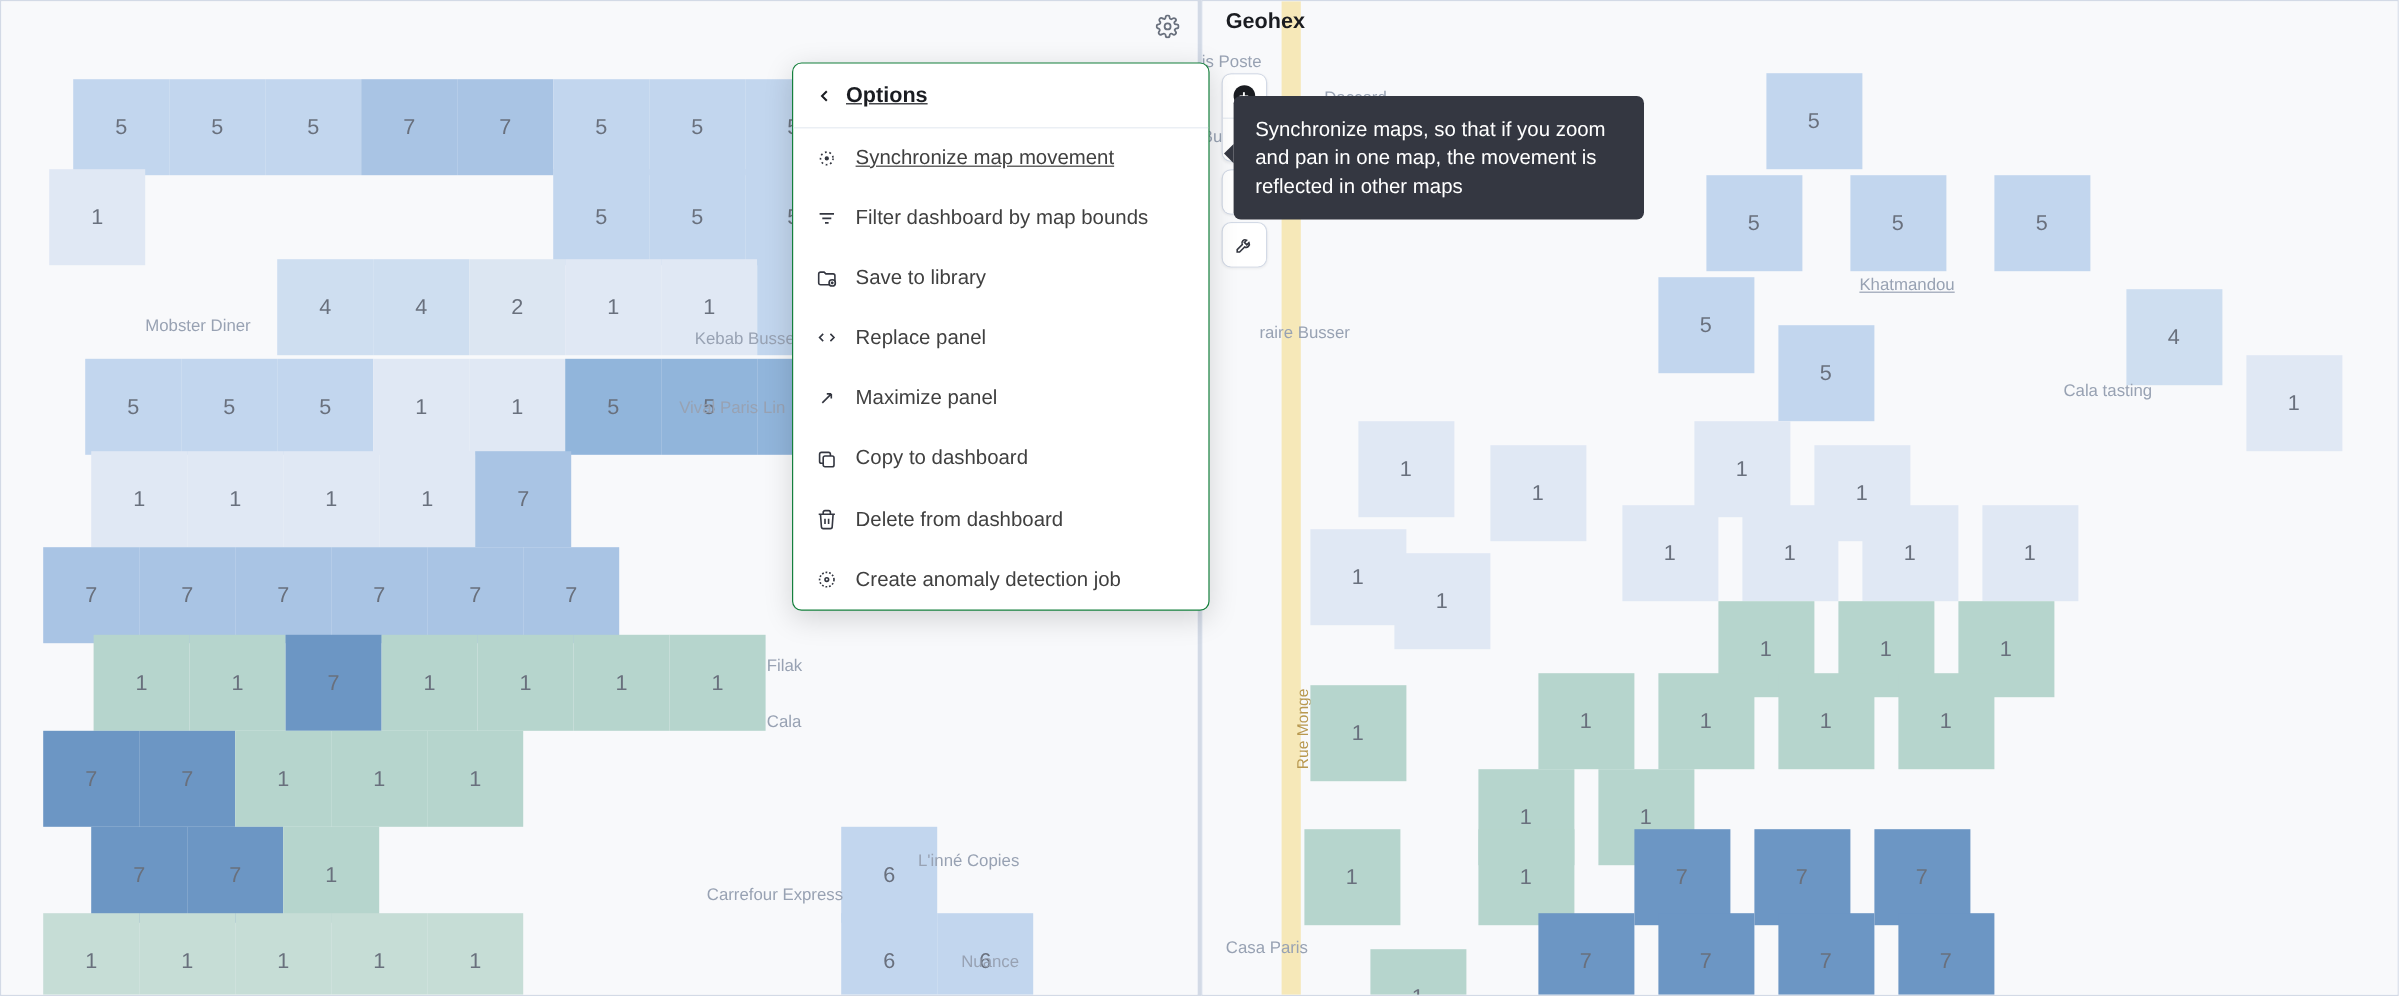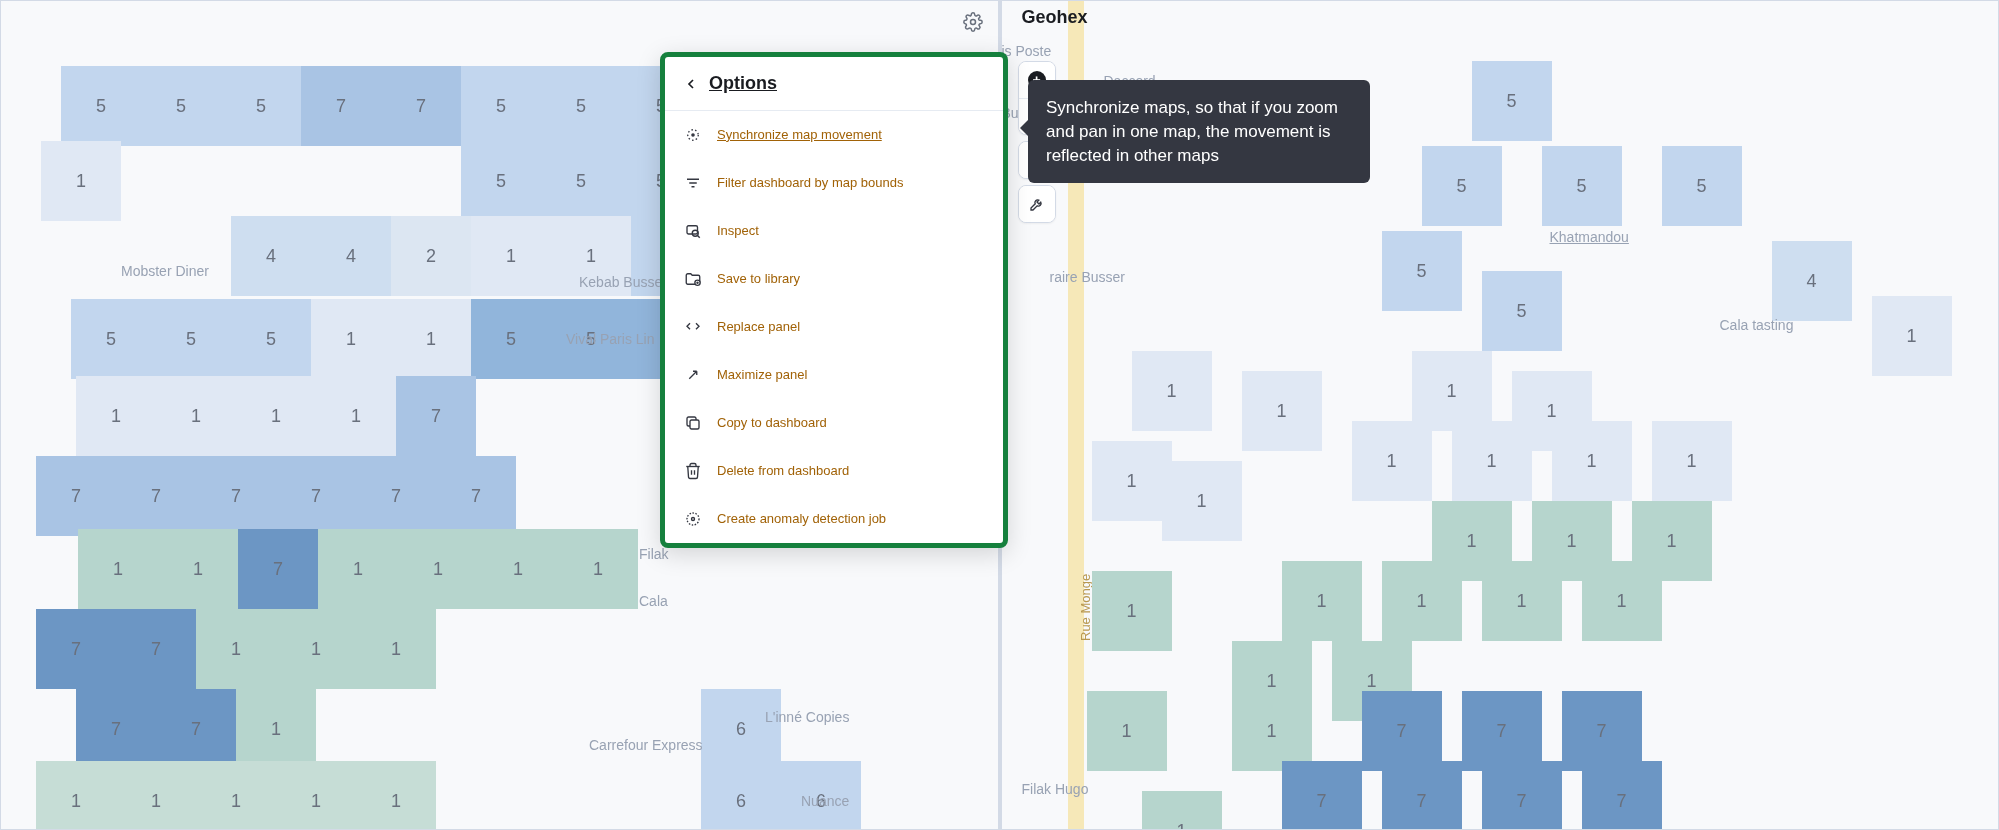--- a/index.html
+++ b/index.html
@@ -104,21 +104,21 @@
   width:18px; height:18px; border-radius:50%;
   background:#1a1c21; display:flex; align-items:center; justify-content:center;
   color:#fff; font-size:14px; font-weight:700;
 }
 .dropdown {
   position: absolute;
   top: 52px;
   left: 660px;
   width: 348px;
   background: #fff;
-  border: 5px solid #15803d;
+  border: 1px solid #15803d;
   border-radius: 8px;
   box-shadow: 0 6px 24px rgba(0,0,0,0.15);
   z-index: 20;
   overflow: hidden;
 }
 .dropdown-header {
   display: flex;
   align-items: center;
   gap: 10px;
   padding: 16px 18px;
@@ -128,22 +128,22 @@
   font-weight: 700;
   font-size: 18px;
   text-decoration: underline;
   color: #1a1c21;
 }
 .dropdown-item {
   display: flex;
   align-items: center;
   gap: 14px;
   padding: 14px 18px;
-  font-size: 13px;
-  color: #a16207;
+  font-size: 17px;
+  color: #404040;
   cursor: pointer;
 }
 .dropdown-item.active .dropdown-label { text-decoration: underline; }
 .dropdown-icon {
   width: 20px;
   height: 20px;
   flex-shrink: 0;
   display: flex;
   align-items: center;
   justify-content: center;
@@ -327,21 +327,21 @@
           <div class="hex" style="left: 580px; top: 760px; background: rgb(108, 150, 196);">7</div>
           <div class="hex" style="left: 140px; top: 790px; background: rgb(182, 213, 205);">1</div>
         </div>
       <div id="streets-right">
           <div class="street-label" style="left: 0px; top: 42px;">is Poste</div>
           <div class="street-label" style="left: 102px; top: 72px;">Daccord</div>
           <div class="street-label" style="left: 0px; top: 104px;">But</div>
           <div class="street-label" style="left: 548px; top: 228px; text-decoration: underline;">Khatmandou</div>
           <div class="street-label" style="left: 48px; top: 268px;">raire Busser</div>
           <div class="street-label" style="left: 718px; top: 316px;">Cala tasting</div>
-          <div class="street-label" style="left: 20px; top: 780px;">Filak Hugo</div>
+          <div class="street-label" style="left: 20px; top: 780px;">Casa Paris</div>
         </div>
     </div>
     <div class="panel-header panel-header-right">
       <span class="panel-title">Geohex</span>
     </div>
     <div class="map-controls">
       <div class="map-ctrl-group">
         <div class="map-ctrl-btn">
           <div class="zoom-in-plus">+</div>
         </div>
@@ -391,30 +391,20 @@
     <span class="dropdown-icon">
       <svg width="18" height="18" viewBox="0 0 24 24" fill="none" stroke="currentColor" stroke-width="1.8">
           <line x1="4" y1="7" x2="20" y2="7"></line>
           <line x1="7" y1="12" x2="17" y2="12"></line>
           <line x1="10" y1="17" x2="14" y2="17"></line>
         </svg>
     </span>
     <span class="dropdown-label">Filter dashboard by map bounds</span>
   </div>
 
-  <div class="dropdown-item">
-    <span class="dropdown-icon">
-      <svg width="18" height="18" viewBox="0 0 24 24" fill="none" stroke="currentColor" stroke-width="1.8">
-          <rect x="4" y="5" width="14" height="11" rx="2"></rect>
-          <circle cx="15" cy="15" r="4"></circle>
-          <line x1="18" y1="18" x2="21" y2="21"></line>
-        </svg>
-    </span>
-    <span class="dropdown-label">Inspect</span>
-  </div>
 
   <div class="dropdown-item">
     <span class="dropdown-icon">
       <svg width="18" height="18" viewBox="0 0 24 24" fill="none" stroke="currentColor" stroke-width="1.8">
           <path d="M3 7a2 2 0 0 1 2-2h4l2 2h8a2 2 0 0 1 2 2v8a2 2 0 0 1-2 2H5a2 2 0 0 1-2-2z"></path>
           <circle cx="18" cy="17" r="3.5" fill="#fff"></circle>
           <line x1="18" y1="15.5" x2="18" y2="18.5"></line>
           <line x1="16.5" y1="17" x2="19.5" y2="17"></line>
         </svg>
     </span>

